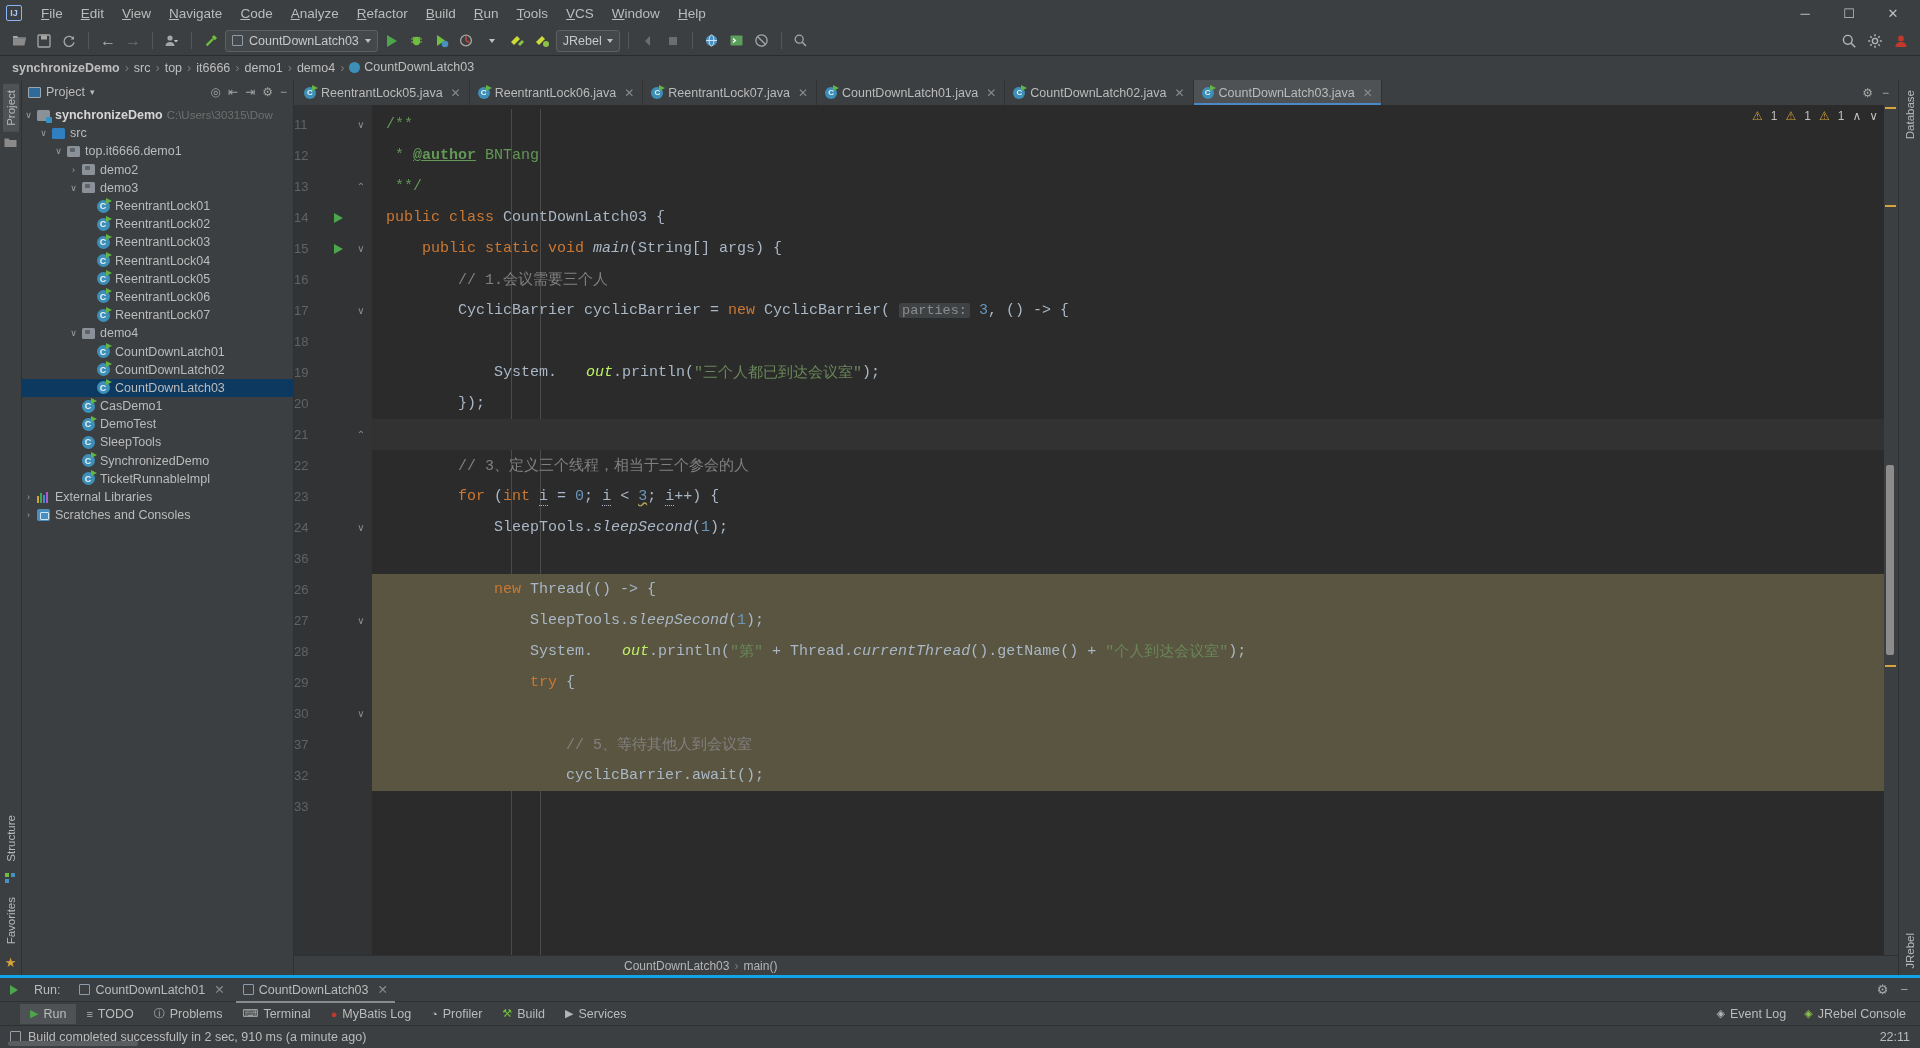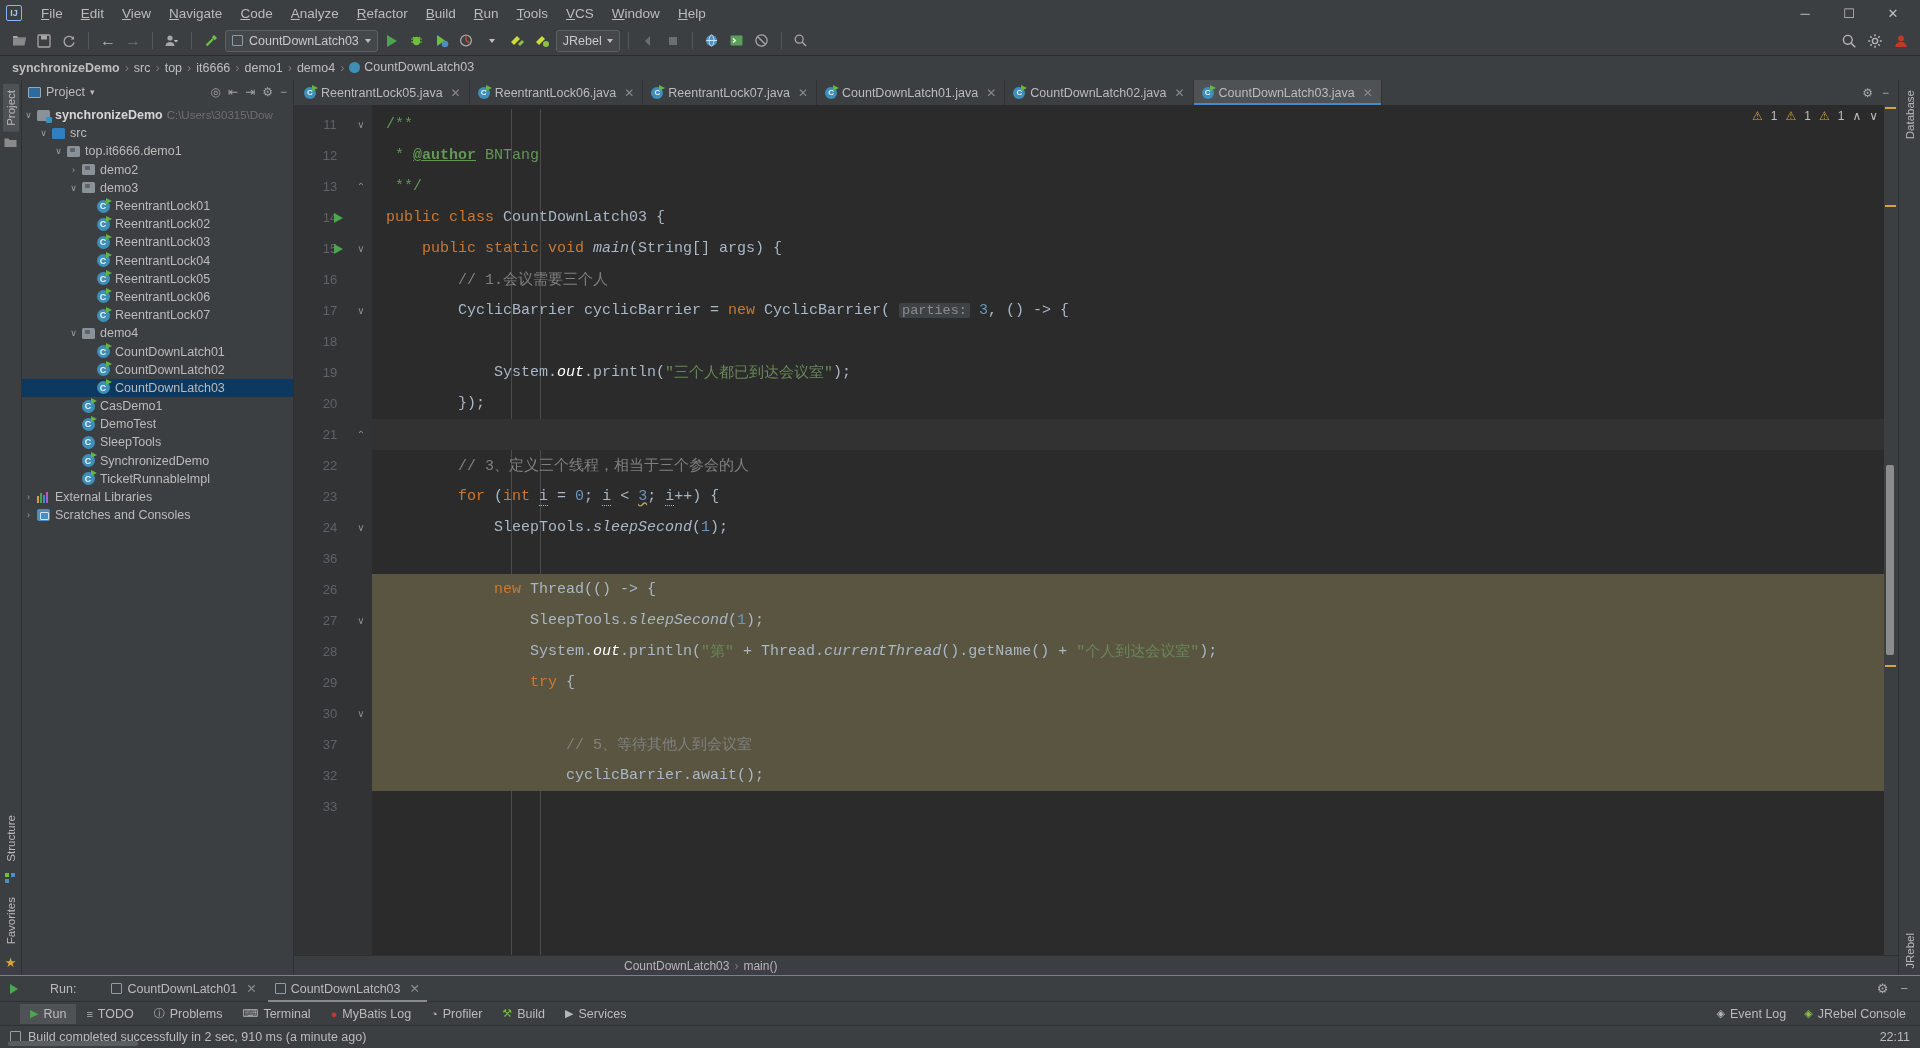--- a/index.html
+++ b/index.html
@@ -121,21 +121,21 @@
   .etab.active::after { content:""; position:absolute; left:0; right:0; bottom:0;
                         height:2px; background:#4a88c7; }
   .etab .x { color:#8a8a8a; font-size:12px; margin-left:3px; }
   .tabstrip .tools { margin-left:auto; display:flex; align-items:center;
                      gap:9px; padding:0 9px; color:#a8a8a8; font-size:12px; }
 
   .editor { flex:1; display:flex; min-height:0; position:relative; background:#2b2b2b;
             overflow:hidden; }
   .gutter { width:78px; flex:0 0 78px; background:#313335; position:relative;
             font-size:13px; color:#606366; padding-top:4px; }
-  .gline { height:31px; display:flex; align-items:center; justify-content:center;
+  .gline { height:31px; display:flex; align-items:center; justify-content:flex-start;
            padding-right:6px; position:relative;}
   .gmark { position:absolute; left:36px; width:16px; display:flex; align-items:center;
            justify-content:center; }
   .gfold { position:absolute; left:60px; width:14px; display:flex; align-items:center;
            justify-content:center; color:#8d8d8d; font-size:10px; }
   .grun { width:0;height:0;border-left:9px solid #4ca64c;
           border-top:5.5px solid transparent;border-bottom:5.5px solid transparent; }
   .code { flex:1; position:relative; overflow:hidden; padding-top:4px;
           font-family:"Liberation Mono", monospace; font-size:15px; }
   .cline { height:31px; display:flex; align-items:center; padding-left:14px;
@@ -144,21 +144,21 @@
   .cline.cur { background:#323232; }
   .guide { position:absolute; top:4px; bottom:0; width:1px; background:#4b4b4b; }
 
   
   .kw   { color:#cc7832; }
   .str  { color:#6a8759; }
   .num  { color:#6897bb; }
   .cmt  { color:#808080; }
   .jdoc { color:#629755; }
   .jdtag{ color:#629755; text-decoration:underline; font-weight:bold;}
-  .fld  { color:#ffffff; font-style:italic; }
+  .fld  { color:#bef264; font-style:italic;margin-left:29px; }
   .mth  { color:#a9b7c6; font-style:italic; }
   .plain{ color:#a9b7c6; }
   .param-hint { background:#3e4244; color:#8c8c8c; border-radius:2px;
                 padding:0 3px; font-size:13.5px; }
   .warnvar { border-bottom:1px dotted #a9b7c6; }
   .wavy { text-decoration:underline wavy #b3a45a; text-decoration-skip-ink:none; }
 
   
   .inspect { width:14px; flex:0 0 14px; background:#3c3f41; position:relative; }
   .insp-thumb { position:absolute; left:2px; width:8px; border-radius:2px;
@@ -174,21 +174,21 @@
               font-size:12px; padding-left:330px; gap:5px; color:#b5b5b5; flex:0 0 20px;
               border-top:1px solid #2e3133;}
 
   
   .rightbar { width:22px; background:#3c3f41; border-left:1px solid #2e3133;
               display:flex; flex-direction:column; align-items:center;
               padding-top:4px; flex:0 0 22px;}
 
   
   .runpane { height:26px; background:#3c3f41; display:flex; align-items:center;
-             flex:0 0 26px; padding-left:6px; gap:18px; border-top:1px solid #0ea5e9;}
+             flex:0 0 26px; padding-left:6px; gap:2px; border-top:3px solid #0ea5e9;}
   .run-lbl { font-size:12.5px; color:#bbbbbb; padding:0 8px 0 14px;}
   .rtab { display:flex; align-items:center; gap:5px; padding:4px 9px; font-size:12.5px;
           color:#bbbbbb; position:relative; }
   .rtab.active::after { content:""; position:absolute; left:2px; right:2px; bottom:-2px;
                         height:2px; background:#8b8b8b; }
   .rtab-ico { width:11px;height:11px;border:1.5px solid #8d9ca8;border-radius:1px;}
   .runpane .tools { margin-left:auto; display:flex; gap:12px; padding-right:12px;
                     color:#a8a8a8; font-size:13px;}
 
   

